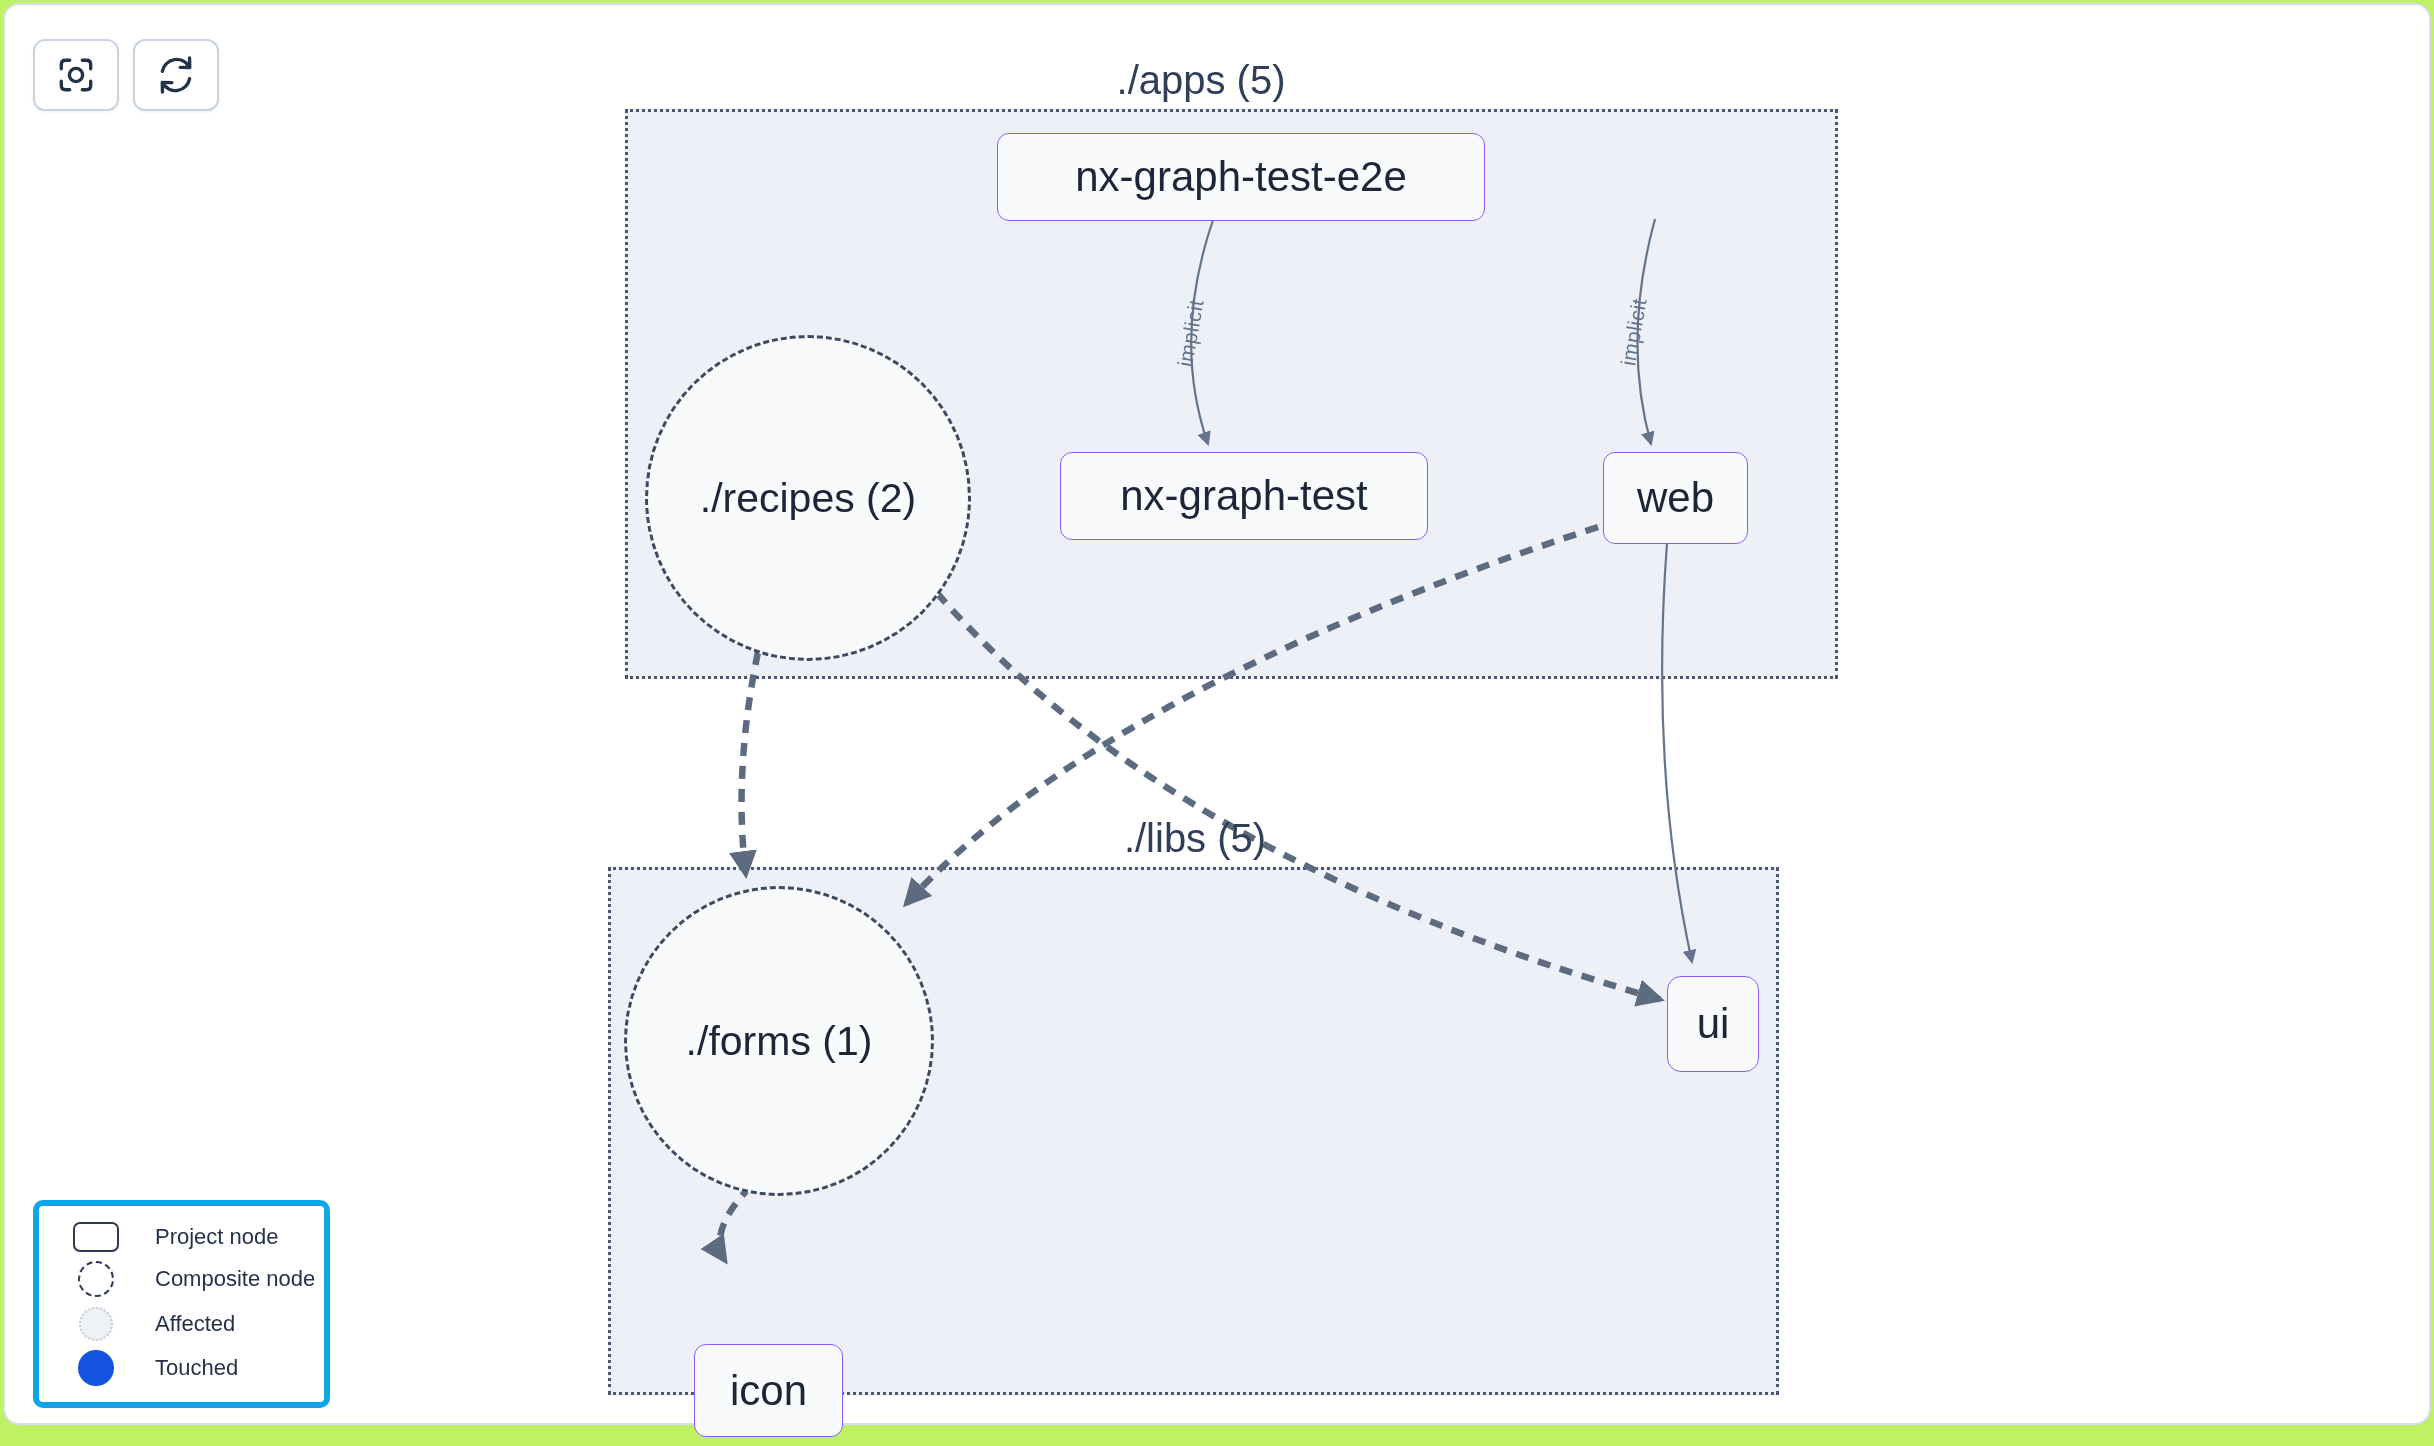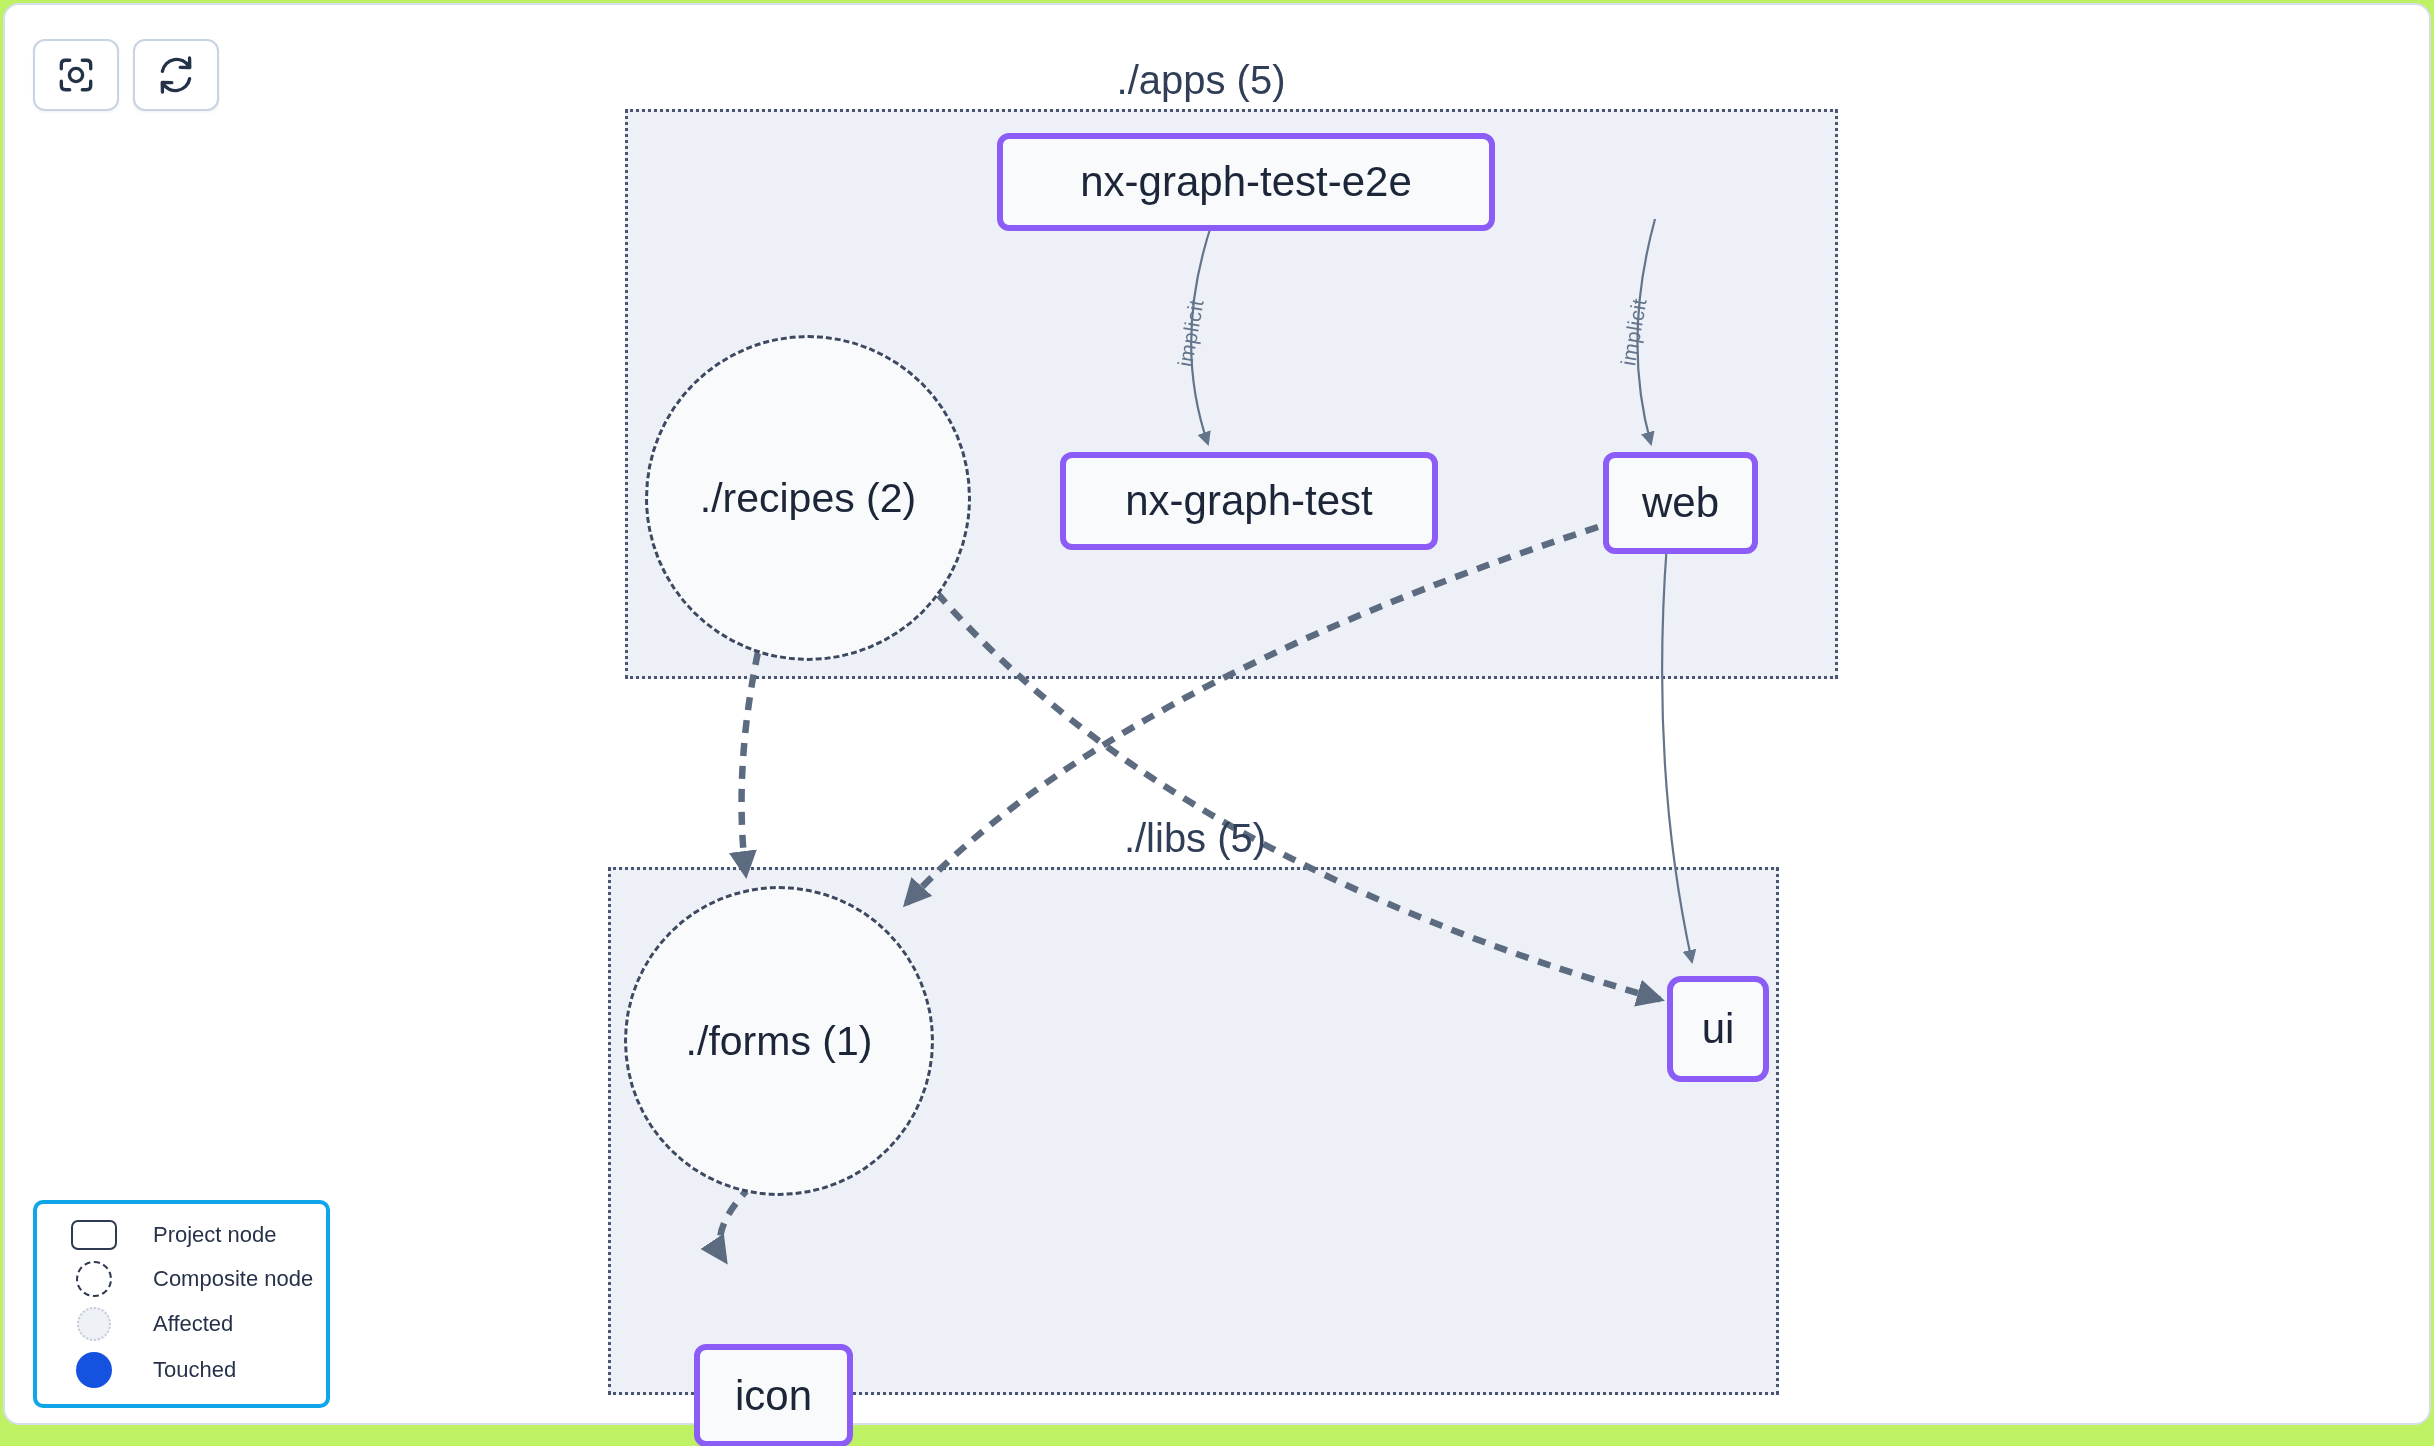--- a/index.html
+++ b/index.html
@@ -6,36 +6,36 @@
   .stage{position:relative;width:2434px;height:1446px;background:#bef264;overflow:hidden;}
   .canvas{position:absolute;left:3px;top:3px;width:2424px;height:1418px;background:#ffffff;
           border:2px solid #d6deeb;border-radius:16px;}
   
   .cluster{position:absolute;background:#edf1f7;border:3px dotted #4a5570;z-index:1;}
   .cluster-label{position:absolute;transform:translateX(-50%);font-size:40px;color:#303e58;z-index:3;white-space:nowrap;}
   
   svg.edges{position:absolute;left:0;top:0;z-index:2;pointer-events:none;}
   
   .pnode{position:absolute;display:flex;align-items:center;justify-content:center;
-         background:#f9fafc;border:6px solid #8b5cf6;border-radius:12px;
+         background:#f9fafc;border:1px solid #8b5cf6;border-radius:12px;
          font-size:42px;color:#1c2638;z-index:3;white-space:nowrap;cursor:pointer;}
   .cnode{position:absolute;display:flex;align-items:center;justify-content:center;
          background:#f8fafc;border:3px dashed #3d4960;border-radius:50%;
          font-size:41px;color:#1c2638;z-index:3;white-space:nowrap;cursor:pointer;}
   
   .edge-label{position:absolute;transform:translate(-50%,-50%) rotate(-80deg);
               font-size:21px;color:#64748b;z-index:3;letter-spacing:.5px;}
   
   .tool-btn{position:absolute;width:82px;height:68px;background:#ffffff;border:2px solid #c9d4e2;
             border-radius:12px;display:flex;align-items:center;justify-content:center;
             box-shadow:0 1px 3px rgba(30,41,59,.08);z-index:4;cursor:pointer;}
   .tool-btn svg{display:block;}
   
   .legend{position:absolute;left:33px;top:1200px;width:297px;height:208px;background:#ffffff;
-          border:4px solid #0ea5e9;border-radius:10px;z-index:4;box-sizing:border-box;
+          border:6px solid #0ea5e9;border-radius:10px;z-index:4;box-sizing:border-box;
           display:flex;flex-direction:column;justify-content:space-evenly;padding:6px 0;}
   .legend-row{display:flex;align-items:center;padding-left:24px;}
   .legend-swatch-wrap{width:66px;display:flex;justify-content:center;margin-right:26px;}
   .legend-label{font-size:22px;color:#27324a;}
   .sw-project{width:46px;height:30px;border:2.5px solid #2e3a52;border-radius:7px;background:#fff;box-sizing:border-box;}
   .sw-composite{width:36px;height:36px;border:2.5px dashed #2e3a52;border-radius:50%;background:#fff;box-sizing:border-box;}
   .sw-affected{width:34px;height:34px;border:2.5px dotted #c6ccd8;border-radius:50%;background:#eef1f6;box-sizing:border-box;}
   .sw-touched{width:36px;height:36px;border-radius:50%;background:#1552e0;}
 </style>
 </head>

